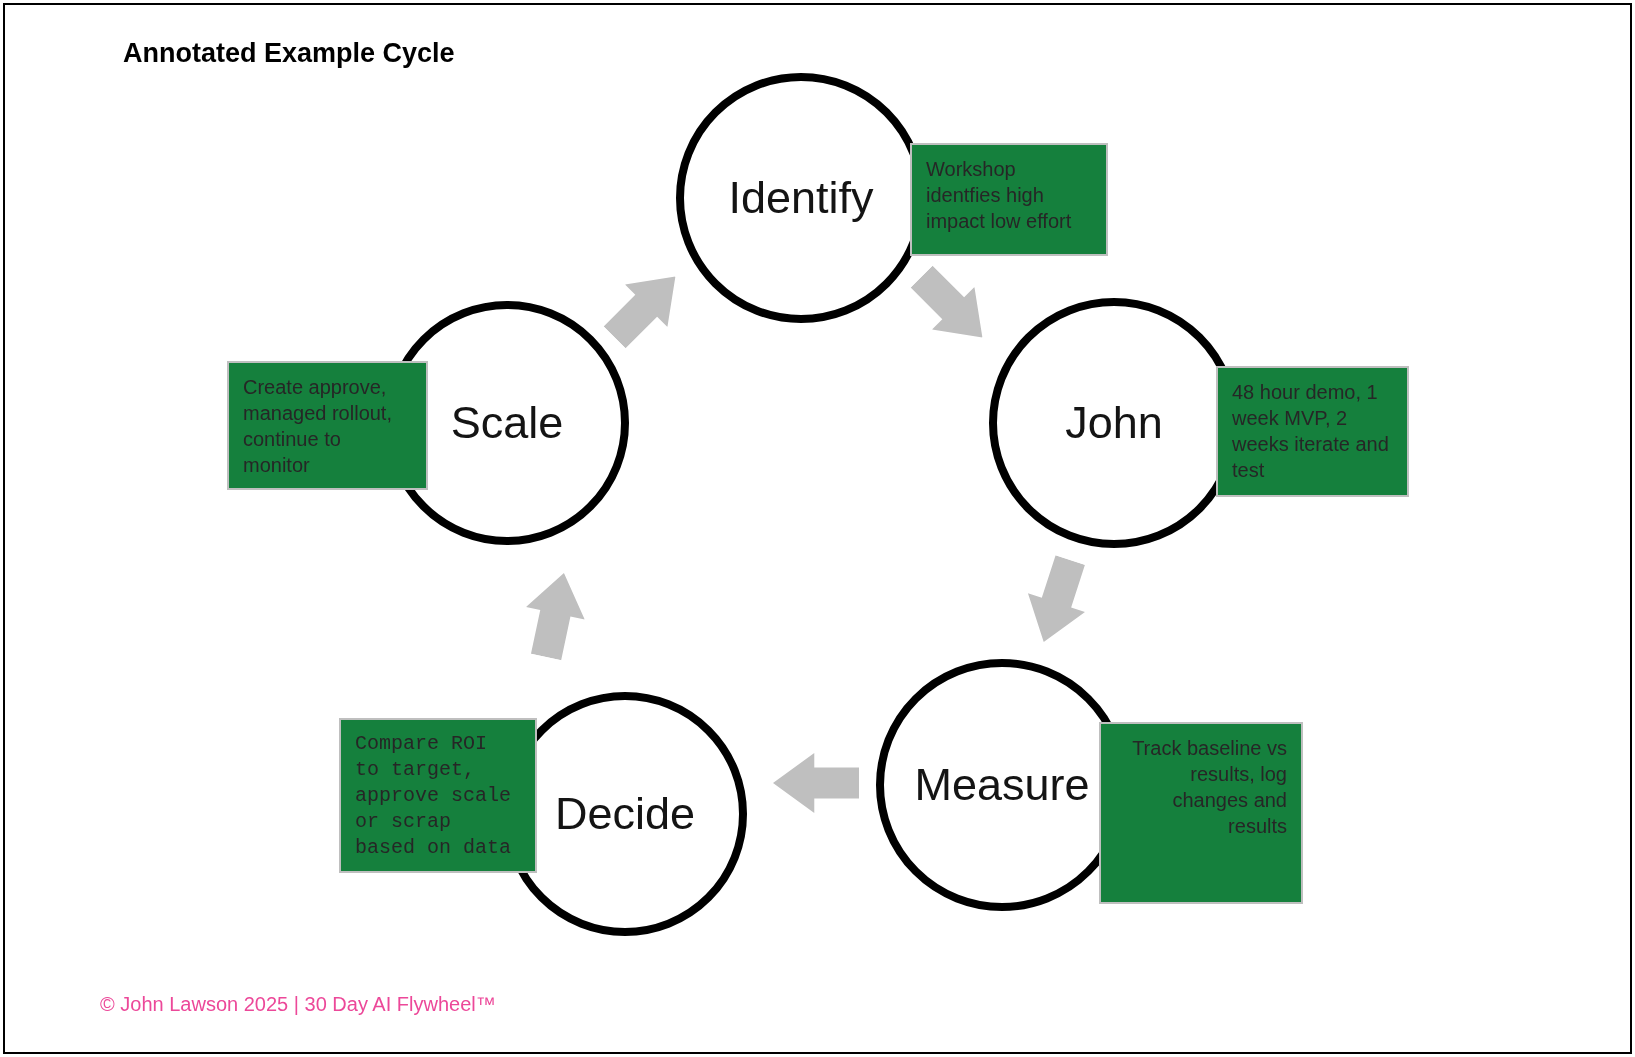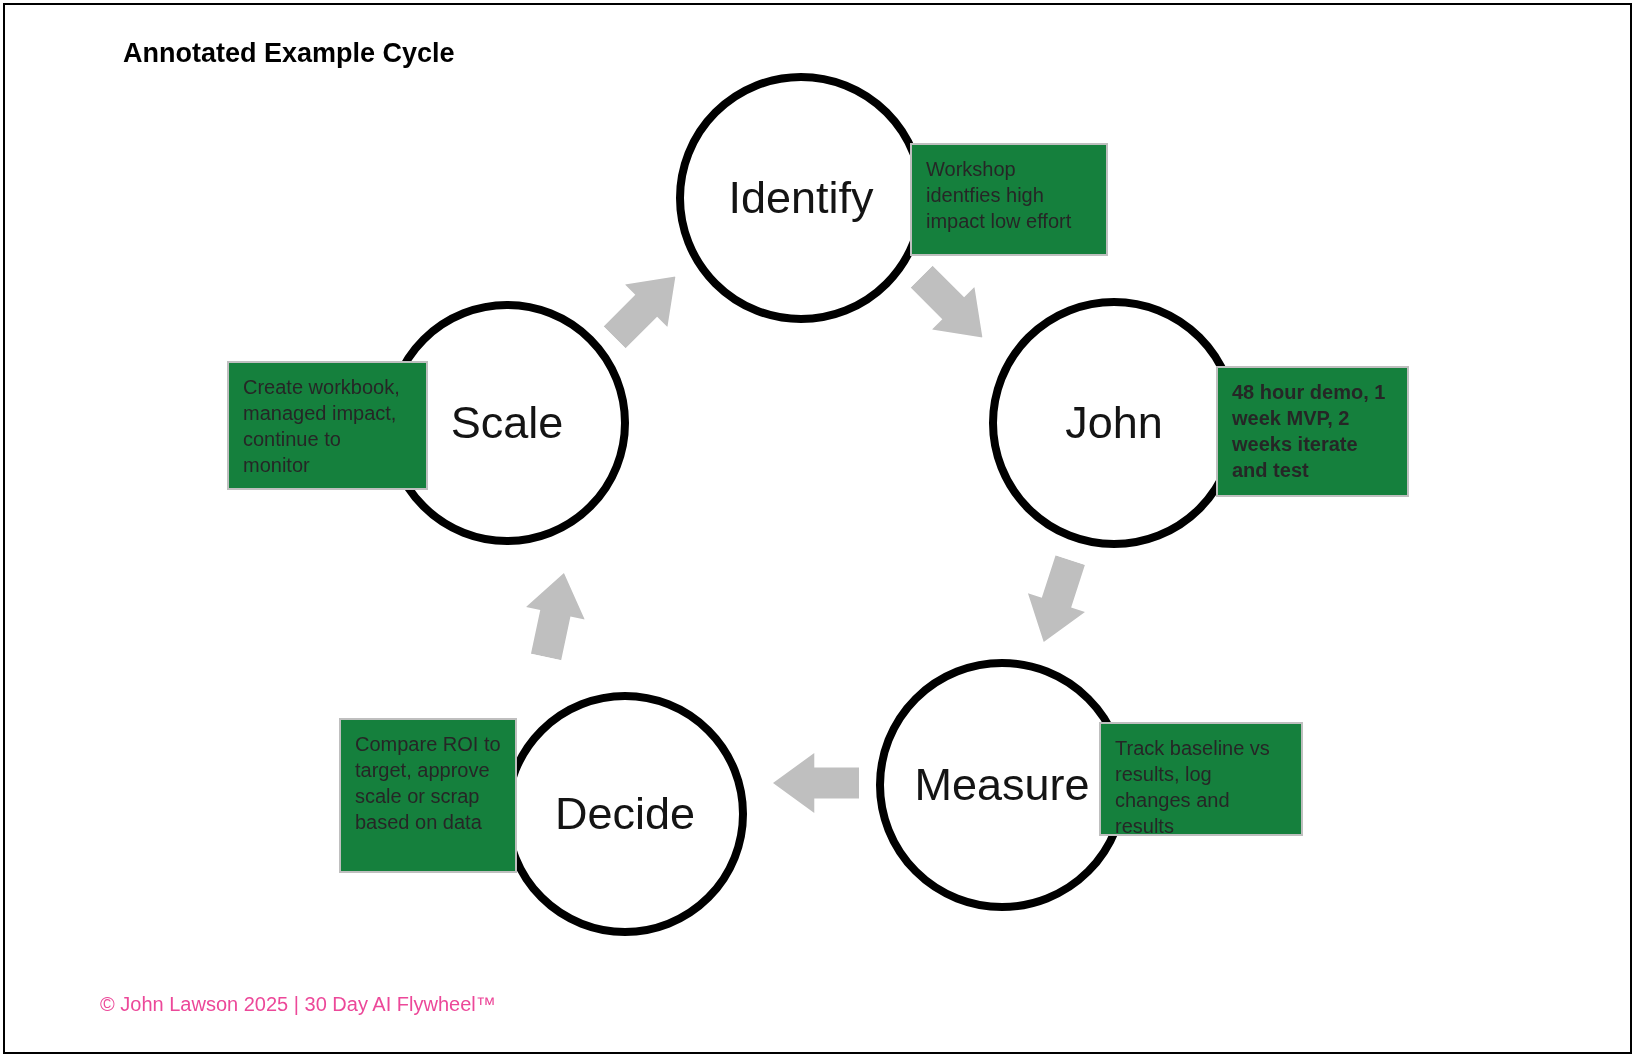--- a/index.html
+++ b/index.html
@@ -35,23 +35,23 @@
   .c-decide   { left:503px; top:692px; width:244px; height:244px; }
   .c-scale    { left:385px; top:301px; width:244px; height:244px; }
 
   .note {
     position:absolute; box-sizing:border-box;
     background:#15803d; border:2px solid var(--box-border,#bfbfbf);
     padding:11px 14px; font-size:20px; line-height:26px; color:#262626;
     z-index:3;
   }
   .n-identify { left:910px;  top:143px; width:198px; height:113px; }
-  .n-cycle    { left:1216px; top:366px; width:193px; height:131px;font-weight:bold; }
-  .n-measure  { left:1099px; top:722px; width:204px; height:114px; }
-  .n-decide   { left:339px;  top:718px; width:178px; height:155px; }
+  .n-cycle    { left:1216px; top:366px; width:193px; height:131px; }
+  .n-measure  { left:1099px; top:722px; width:204px; height:182px;text-align:right; }
+  .n-decide   { left:339px;  top:718px; width:198px; height:155px;font-family:Liberation Mono, monospace; }
   .n-scale    { left:227px;  top:361px; width:201px; height:129px; }
 
   .arrow {
     position:absolute; width:86px; height:60px;
     color:var(--arrow,#bfbfbf); z-index:1;
   }
   .arrow svg { width:100%; height:100%; display:block; }
   .a-scale-identify { left:645px;  top:307px; transform:translate(-50%,-50%) rotate(-45deg); }
   .a-identify-cycle { left:952px;  top:307px; transform:translate(-50%,-50%) rotate(45deg); }
   .a-cycle-measure  { left:1057px; top:601px; transform:translate(-50%,-50%) rotate(108deg); }
@@ -78,21 +78,21 @@
   <span class="lbl">Decide</span>
 </div>
 <div class="circle c-scale">
   <span class="lbl">Scale</span>
 </div>
 
 <div class="note n-identify">Workshop identfies high impact low effort</div>
 <div class="note n-cycle">48 hour demo, 1 week MVP, 2 weeks iterate and test</div>
 <div class="note n-measure">Track baseline vs results, log changes and results</div>
 <div class="note n-decide">Compare ROI to target, approve scale or scrap based on data</div>
-<div class="note n-scale">Create workbook, managed impact, continue to monitor</div>
+<div class="note n-scale">Create approve, managed rollout, continue to monitor</div>
 
 <div class="arrow a-scale-identify">
   <svg viewBox="0 0 100 70" preserveAspectRatio="none">
       <polygon fill="currentColor" points="0,17 52,17 52,0 100,35 52,70 52,53 0,53"></polygon>
     </svg>
 </div>
 <div class="arrow a-identify-cycle">
   <svg viewBox="0 0 100 70" preserveAspectRatio="none">
       <polygon fill="currentColor" points="0,17 52,17 52,0 100,35 52,70 52,53 0,53"></polygon>
     </svg>

